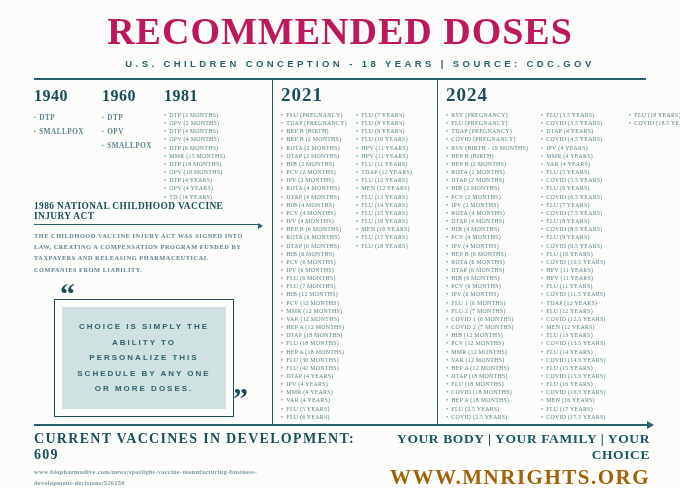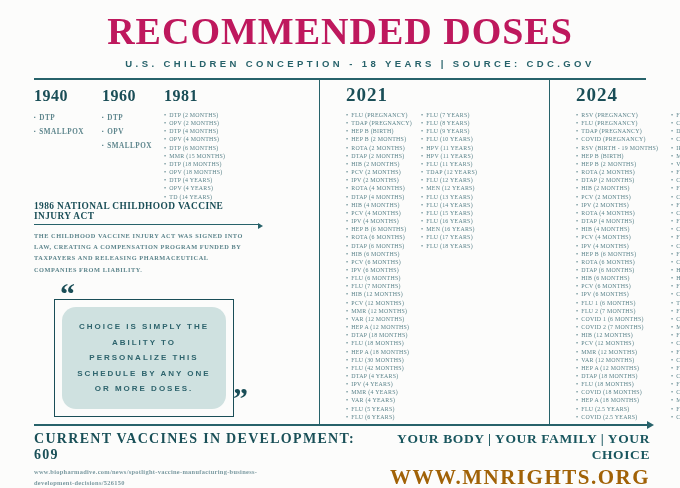--- a/index.html
+++ b/index.html
@@ -8,21 +8,21 @@
     font-family:"Liberation Serif", serif; position:relative; margin:0 auto;
   }
   
   .header { text-align:center; padding-top:8px; }
   .title { font-size:38px; font-weight:bold; letter-spacing:1px; color:#be185d; line-height:46px; }
   .subtitle { font-family:"Liberation Sans", sans-serif; font-size:9.5px; font-weight:bold;
               letter-spacing:3.4px; color:#27626a; margin-top:4px;padding-left:40px; }
   .top-rule { border-top:2px solid #27626a; margin:9px 34px 0 34px; }
 
   
-  .main { display:flex; margin:0 18px 0 34px; height:344px;gap:47px; }
+  .main { display:flex; margin:0 18px 0 34px; height:344px; }
   .left { width:230px; flex:none; }
   .years { display:flex; }
   .year-col-1940 { width:68px; flex:none; }
   .year-col-1960 { width:62px; flex:none; }
   .year-col-1983 { flex:1; }
   .year-head { font-size:16px; font-weight:bold; color:#1a4e57; letter-spacing:0.5px; margin:7px 0 6px 0; }
 
   ul.vax { list-style:none; margin:0; padding:0; }
   ul.vax li { color:#5d858c; white-space:nowrap; }
   ul.vax li::before { content:"▪"; margin-right:3px; font-size:5px; vertical-align:1px; }
@@ -40,24 +40,24 @@
               line-height:1.8; color:#5d858c; width:218px; }
 
   
   .quote-wrap { position:relative; margin-top:2px; height:138px; }
   .q-mark { position:absolute; font-size:30px; font-weight:bold; color:#1a4e57; line-height:1; letter-spacing:-2px; }
   .open-q { left:26px; top:2px; }
   .close-q { right:18px; bottom:2px; }
   .q-box { position:absolute; left:20px; top:22px; width:178px; border:1.6px solid #1a4e57; background:#fcfcfb; }
   .q-inner { margin:7px; background:#cfe1e0; padding:12px 14px;
              font-family:"Liberation Sans", sans-serif; text-align:center;
-             font-size:8px; font-weight:bold; letter-spacing:2px; line-height:1.95; color:#2e646d;border-radius:14px; }
-
-  
-  .sec { border-left:1.6px solid #27626a; padding-left:26px; margin-left:8px; }
+             font-size:8px; font-weight:bold; letter-spacing:2px; line-height:1.95; color:#2e646d; }
+
+  
+  .sec { border-left:1.6px solid #27626a; padding-left:8px; margin-left:8px; }
   .sec-2021 { width:148px; flex:none; }
   .sec-2024 { flex:1; }
   .sec-head { font-size:19px; font-weight:bold; color:#1a4e57; letter-spacing:1px; margin:4px 0 5px 0; }
   .cols { display:flex; }
   .sec-2021 .col-a { width:75px; flex:none; }
   .sec-2021 .col-b { flex:1; }
   .sec-2024 .col-a { width:95px; flex:none; }
   .sec-2024 .col-b { width:88px; flex:none; }
   .sec-2024 .col-c { flex:1; }
 

